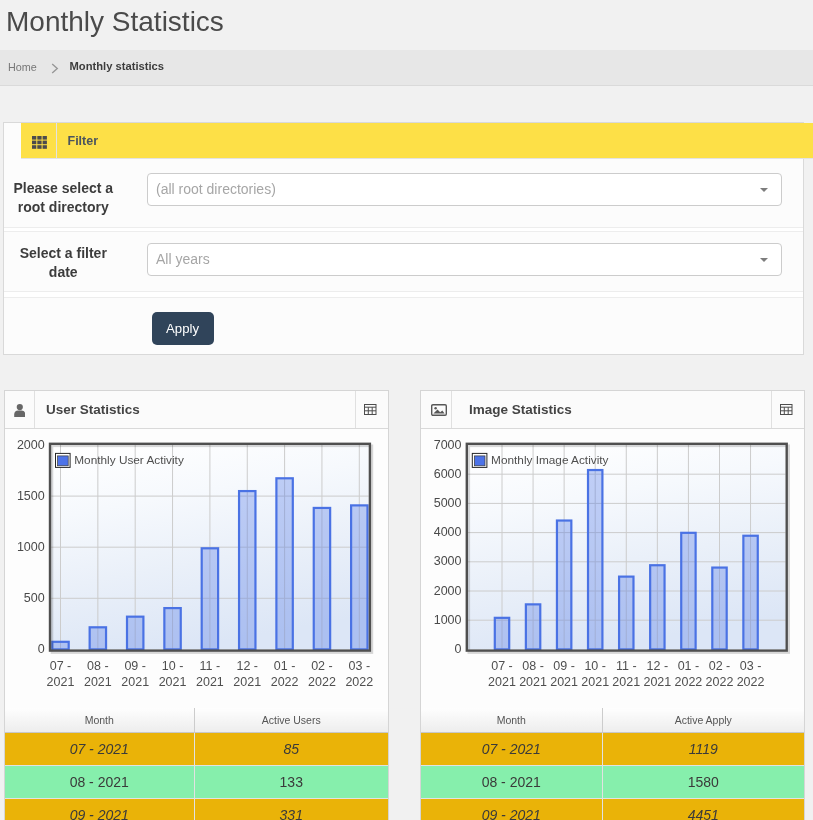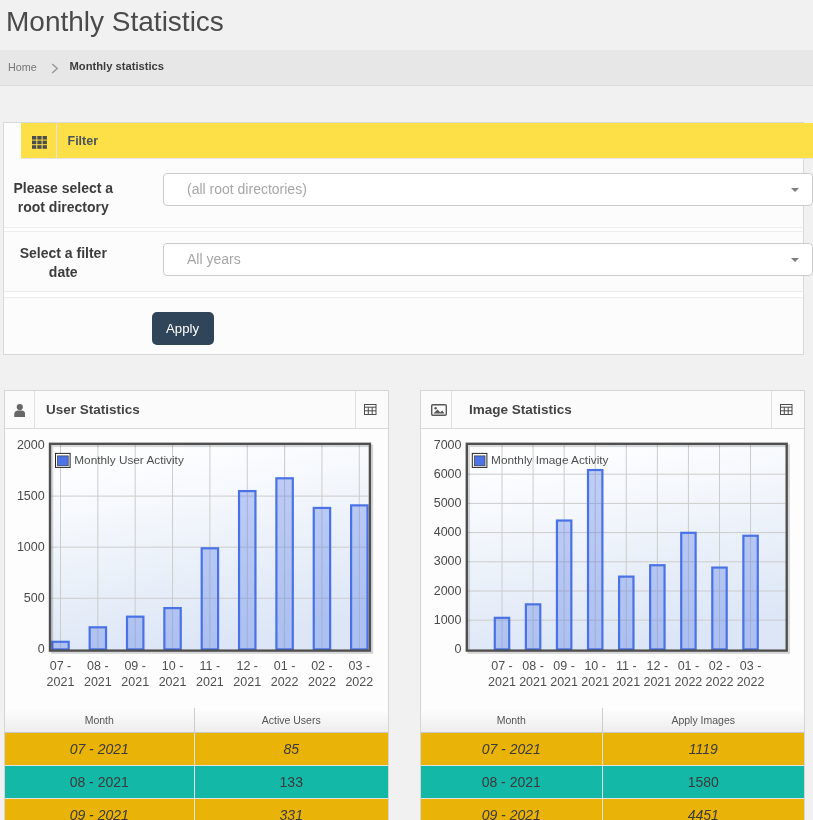--- a/index.html
+++ b/index.html
@@ -10,22 +10,22 @@
   #crumb{position:absolute;left:0;top:50px;width:813px;height:35px;background:#e7e7e7;
      border-bottom:1px solid #dadada;font-size:13px;}
   #crumb .home{position:absolute;left:8px;top:11px;color:#777;font-size:10.8px;}
   #crumb .cur{position:absolute;left:69.5px;top:10px;color:#3c3c3c;font-weight:bold;font-size:11.2px;}
   .panel{position:absolute;background:#fcfcfc;border:1px solid #d9d9d9;}
   
   #fpanel{left:3px;top:122px;width:799px;height:231px;}
   #fhead{position:absolute;left:17px;top:0;width:799px;height:35px;border-bottom:1px solid #e3e3e3;background:#fde047;}
   #ficon{position:absolute;left:0;top:0;width:35px;height:35px;border-right:1px solid #e3e3e3;}
   #fhead .title{position:absolute;left:46.5px;top:11px;font-size:12.5px;font-weight:bold;color:#4b545e;}
-  .selbox{position:absolute;left:159px;width:625px;height:31px;background:#fff;border:1px solid #ccc;
-      border-radius:4px;font-size:14px;color:#a6a6a6;line-height:31px;padding-left:23px;}
+  .selbox{position:absolute;left:143px;width:625px;height:31px;background:#fff;border:1px solid #ccc;
+      border-radius:4px;font-size:14px;color:#a6a6a6;line-height:31px;padding-left:8px;}
   .caret{position:absolute;right:13px;top:13.5px;width:0;height:0;border-left:4.5px solid transparent;
       border-right:4.5px solid transparent;border-top:4.8px solid #7d7d7d;}
   .flabel{position:absolute;left:0;width:118.5px;text-align:center;font-size:14px;font-weight:bold;
       color:#3c3c3c;line-height:19px;}
   .sep{position:absolute;left:0;width:799px;background:#fff;border-top:1px solid #ededed;border-bottom:1px solid #ededed;}
   #fbtn{position:absolute;left:147.5px;top:188.5px;width:62px;height:33px;background:#30445a;border-radius:5px;
       color:#fff;font-size:13.2px;text-align:center;line-height:33px;}
   
   .spanel{position:absolute;top:390px;width:383px;height:440px;background:#fdfdfd;border:1px solid #d5d5d5;}
   .shead{position:absolute;left:0;top:0;width:100%;height:37px;border-bottom:1px solid #d9d9d9;background:#fbfbfb;}
@@ -33,21 +33,21 @@
   .sicor{position:absolute;right:0;top:0;width:32px;height:37px;border-left:1px solid #e0e0e0;}
   .shead .title{position:absolute;left:41px;top:10.5px;font-size:13.5px;font-weight:bold;color:#444;}
   .stbl{position:absolute;left:0;top:317px;width:383px;border-collapse:collapse;table-layout:fixed;}
   .stbl th{height:22px;font-size:10.5px;color:#555;font-weight:normal;text-align:center;
       background:linear-gradient(#fefefe,#ededed);border-bottom:1px solid #c8c8c8;}
   .stbl th:first-child{border-top-left-radius:5px;border-right:1px solid #ccc;}
   .stbl th:last-child{border-top-right-radius:5px;}
   .stbl td{height:30px;font-size:14px;color:#3a3a3a;text-align:center;border-bottom:1px solid #e2e2e2;}
   .stbl td:first-child{border-right:1px solid #e2e2e2;}
   .stbl tr.o td{background:#eab308;font-style:italic;}
-  .stbl tr.e td{background:#14b8a6;}
+  .stbl tr.e td{background:#86efac;}
   svg{display:block;}
   svg text{font-family:"Liberation Sans",sans-serif;}
 </style>
 </head>
 <body>
 <div id="page">
   <h1>Monthly Statistics</h1>
   <div id="crumb">
     <span class="home">Home</span>
     <svg class="abs" style="left:49.8px;top:13px" width="9" height="12" viewBox="0 0 8 13">
@@ -144,21 +144,21 @@
       </div>
     </div>
     <table class="stbl">
       <colgroup>
           <col style="width:181px">
           <col>
         </colgroup>
       <tbody>
           <tr>
             <th>Month</th>
-            <th>Apply Images</th>
+            <th>Active Apply</th>
           </tr>
       <tr class="o">
             <td>07 - 2021</td>
             <td>1119</td>
           </tr>
       <tr class="e">
             <td>08 - 2021</td>
             <td>1580</td>
           </tr>
       <tr class="o">

